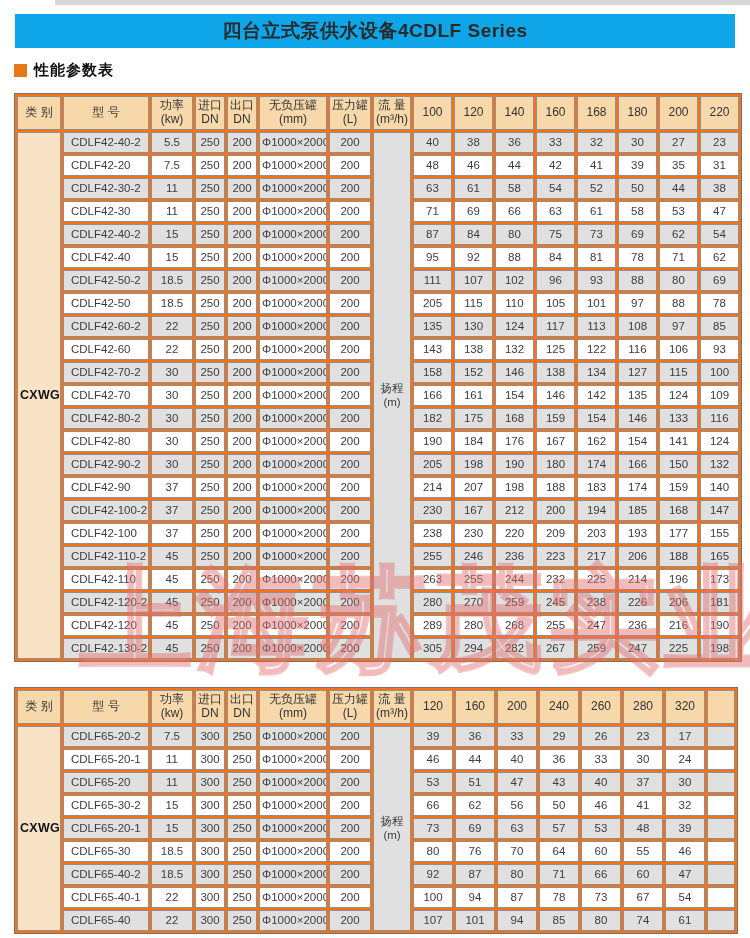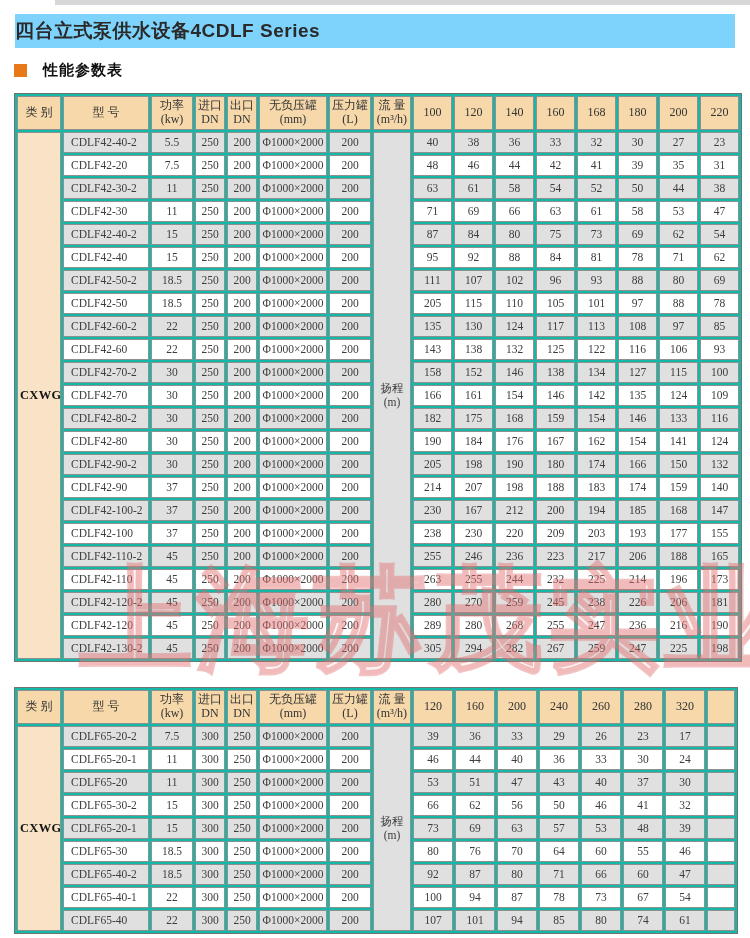--- a/index.html
+++ b/index.html
@@ -2,32 +2,32 @@
 <html><head>
 <meta charset="utf-8">
 <style>
   html,body{margin:0;padding:0;}
   body{
     width:750px;height:938px;background:#ffffff;position:relative;overflow:hidden;
     font-family:"Liberation Sans","DejaVu Sans",sans-serif;color:#3c3c3c;
   }
   .top-rule{position:absolute;left:55px;top:0;width:695px;height:5px;background:#d7d7d7;}
   .title-bar{
-    position:absolute;left:15px;top:14px;width:720px;height:34px;background:#7dd3fc;
-    display:flex;align-items:center;justify-content:flex-start;
+    position:absolute;left:15px;top:14px;width:720px;height:34px;background:#0ea5e9;
+    display:flex;align-items:center;justify-content:center;
     font-size:19px;font-weight:600;color:#2a2a2a;letter-spacing:.5px;
   }
   .section-head{
     position:absolute;left:14px;top:61px;display:flex;align-items:center;
-    font-size:15px;font-weight:bold;color:#101010;letter-spacing:1px;gap:9px;
+    font-size:15px;font-weight:bold;color:#101010;letter-spacing:1px;
   }
   .bullet{width:13px;height:13px;background:#e87818;margin-right:7px;display:inline-block;}
   table.spec{
     position:absolute;left:14px;width:722px;table-layout:fixed;
-    border-collapse:separate;border-spacing:2px;background:#14b8a6;border:1px solid #737373;font-family:Liberation Serif, serif;
+    border-collapse:separate;border-spacing:2px;background:#f97316;border:1px solid #737373;
   }
   #t1{top:93px;}
   #t2{top:687px;}
   th,td{
     border:1px solid #8f8f8f;text-align:center;vertical-align:middle;
     font-size:11.5px;line-height:1.15;padding:1px 2px;overflow:hidden;white-space:nowrap;
   }
   th{background:#f6d8ab;font-weight:normal;height:30px;font-size:12px;color:#333333;}
   td.c{background:#ffffff;height:17px;color:#3c3c3c;}
   tr.alt td.c{background:#e0e0e0;}

